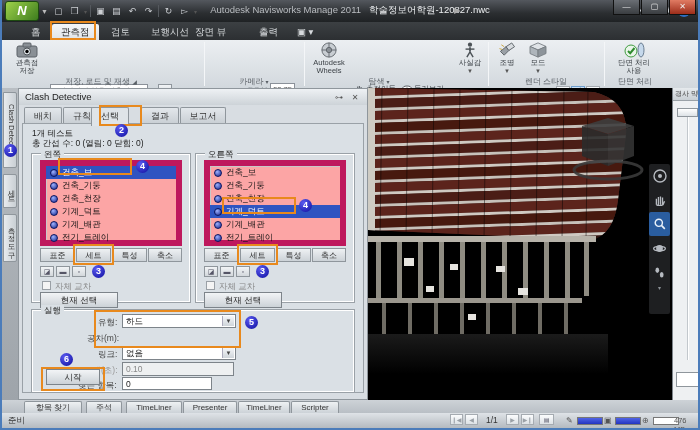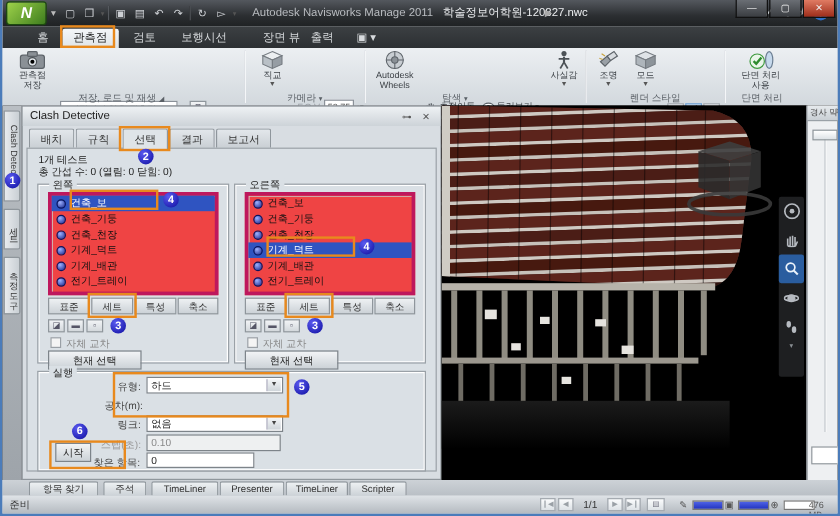--- a/index.html
+++ b/index.html
@@ -46,21 +46,21 @@
 
 #panel{left:16px;top:0;width:350px;height:312px;background:#d8dde2;border:1px solid #8f969c}
 #paneltitle{left:17px;top:1px;width:348px;height:16px;background:linear-gradient(#eef1f4,#cdd3d8);font-size:9.5px;color:#222;padding:2px 6px}
 .phico{position:absolute;top:3px;width:12px;height:11px;color:#555;font-size:8px;text-align:center;line-height:11px}
 .ptab{position:absolute;top:19px;height:17px;background:linear-gradient(#e3e7eb,#c8ced3);border:1px solid #8f969c;border-bottom:none;font-size:9px;color:#333;text-align:center;line-height:16px;border-radius:2px 2px 0 0}
 .ptab.active{background:#dfe4e8;height:19px;z-index:2}
 #pcontent{left:20px;top:35px;width:342px;height:270px;border:1px solid #9aa1a7;background:#dae0e5}
 .sumline{position:absolute;font-size:8.5px;color:#222;white-space:nowrap}
 .groupbox{position:absolute;border:1px solid #fff;outline:1px solid #9aa1a7;background:transparent}
 .gleg{position:absolute;top:-6px;left:8px;background:#dae0e5;font-size:8.5px;color:#222;padding:0 3px}
-.listbox{position:absolute;background:#ef4444;border:3px solid #be185d;box-shadow:inset 1px 1px 0 #c8c8c8}
+.listbox{position:absolute;background:#fca5a5;border:6px solid #be185d;box-shadow:inset 1px 1px 0 #c8c8c8}
 .lrow{height:13px;display:flex;align-items:center;gap:4px;padding-left:4px;font-size:8.5px;color:#111;white-space:nowrap}
 .lrow.sel{background:#2f54c1;color:#fff}
 .sph{width:8px;height:8px;border-radius:50%;background:radial-gradient(circle at 35% 30%,#9db1ff,#16268c);border:1px solid #0a1560;flex:none}
 .subtab{position:absolute;height:14px;background:linear-gradient(#eef1f3,#ccd2d7);border:1px solid #8f969c;font-size:8px;color:#333;text-align:center;line-height:13px}
 .tinybtn{position:absolute;width:14px;height:11px;border:1px solid #8f969c;background:linear-gradient(#f2f4f6,#d3d8dc);font-size:7px;color:#556;text-align:center;line-height:10px}
 .cb{position:absolute;width:9px;height:9px;background:#f4f4f4;border:1px solid #9aa0a6}
 .plabel{position:absolute;font-size:8.5px;color:#444;white-space:nowrap}
 .pfield{position:absolute;height:14px;background:#fff;border:1px solid #7d848a;font-size:8.5px;color:#222;padding:1px 3px;line-height:11px}
 .pfield.gr{background:#eef0f1;color:#888}
 .pdrop{position:absolute;top:1px;right:1px;width:12px;height:10px;background:linear-gradient(#f4f6f8,#cfd5da);border-left:1px solid #aab;font-size:6px;color:#444;text-align:center;line-height:10px}
@@ -136,21 +136,21 @@
     <div class="winbtn abs" style="right:58px">—</div>
     <div class="winbtn abs" style="right:30px">▢</div>
     <div class="winbtn abs" id="btn-close" style="right:2px">✕</div>
   </div>
 
   <div id="ribbontabs" class="abs">
     <div class="rtab" style="left:20px">홈</div>
     <div class="rtab active" style="left:50px">관측점</div>
     <div class="rtab" style="left:100px">검토</div>
     <div class="rtab" style="left:140px">보행시선</div>
-    <div class="rtab" style="left:208px">장면 뷰</div>
+    <div class="rtab" style="left:184px">장면 뷰</div>
     <div class="rtab" style="left:248px">출력</div>
     <div class="rtab" style="left:286px">▣ ▾</div>
   </div>
 
   <div id="ribbon" class="abs">
 
     <div class="bigbtn" style="left:6px">
       <svg width="22" height="16" viewBox="0 0 22 16">
           <rect x="1" y="4" width="20" height="11" rx="2" fill="#8a9096" stroke="#5c6268"></rect>
           <rect x="7" y="1" width="8" height="4" rx="1" fill="#8a9096" stroke="#5c6268"></rect>
@@ -168,29 +168,20 @@
       <span class="pbtn">◀◀</span>
       <span class="pbtn">◁</span>
       <span class="pbtn">■</span>
       <span class="pbtn">▷</span>
       <span class="pbtn">▶▶</span>
       <span class="pbtn">▶❙</span>
     </div>
     <div class="rgrouplabel" style="left:4px;width:190px"><span>저장, 로드 및 재생</span> <span style="font-size:6px">◢</span></div>
     <div class="rsep" style="left:202px"></div>
 
-    <div class="bigbtn" style="left:206px">
-      <svg width="20" height="18" viewBox="0 0 20 18">
-          <polygon points="10,1 19,5 10,9 1,5" fill="#eceff1" stroke="#767c82"></polygon>
-          <polygon points="1,5 10,9 10,17 1,13" fill="#b9c0c6" stroke="#767c82"></polygon>
-          <polygon points="19,5 10,9 10,17 19,13" fill="#969da4" stroke="#767c82"></polygon>
-        </svg>
-      <span>직교</span>
-        <span class="dd">▼</span>
-    </div>
     <div class="smallrow" style="left:246px;top:43px;color:#9aa0a6">
       <span>F.O.V.</span>
       <span class="fovbox">53.75</span>
       <span class="dd">▴▾</span>
     </div>
     <div class="smallrow" style="left:246px;top:56px">
       <svg width="10" height="8" viewBox="0 0 10 8">
           <rect x="0" y="2" width="10" height="6" rx="1" fill="#8a9096"></rect>
           <circle cx="5" cy="5" r="2" fill="#e5e9ec"></circle>
         </svg>
@@ -327,21 +318,21 @@
     </div>
 
     <div id="panel" class="abs"></div>
     <div id="paneltitle" class="abs">
       <span>Clash Detective</span>
       <span class="phico" style="right:22px">⊶</span>
       <span class="phico" style="right:6px">✕</span>
     </div>
     <div class="ptab" style="left:22px;width:38px">배치</div>
     <div class="ptab" style="left:61px;width:38px">규칙</div>
-    <div class="ptab active" style="left:100px;width:38px">선택</div>
+    <div class="ptab active" style="left:89px;width:38px">선택</div>
     <div class="ptab" style="left:139px;width:38px">결과</div>
     <div class="ptab" style="left:178px;width:46px">보고서</div>
     <div id="pcontent" class="abs"></div>
     <div class="sumline abs" style="left:30px;top:40px">1개 테스트</div>
     <div class="sumline abs" style="left:30px;top:50px">총 간섭 수: 0 (열림: 0 닫힘: 0)</div>
 
     <div class="groupbox" style="left:30px;top:66px;width:158px;height:148px">
       <div class="gleg">왼쪽</div>
     </div>
     <div class="listbox" style="left:38px;top:72px;width:142px;height:86px">
@@ -430,21 +421,21 @@
     </div>
     <div class="plabel" style="left:85px;top:245px">공차(m):</div>
     <div class="plabel" style="left:96px;top:261px">링크:</div>
     <div class="pfield" style="left:120px;top:258px;width:114px">
       <span>없음</span><span class="pdrop">▼</span>
     </div>
     <div class="plabel" style="left:82px;top:277px;color:#999">스텝(초):</div>
     <div class="pfield gr" style="left:120px;top:274px;width:112px">0.10</div>
     <div class="plabel" style="left:76px;top:292px">찾은 항목:</div>
     <div class="pfield" style="left:120px;top:289px;width:90px;height:13px">0</div>
-    <div class="pbtn2" style="left:44px;top:281px;width:30px;line-height:15px">시작</div>
+    <div class="pbtn2" style="left:44px;top:281px;width:54px;line-height:15px">시작</div>
 
     <div id="viewport" class="abs">
       <svg width="304" height="312" viewBox="0 0 304 312">
         <rect width="304" height="312" fill="#000"></rect>
         <defs>
           <clipPath id="bld">
               <path d="M0 0 L226 4 Q260 12 258 46 L250 112 Q246 146 224 152 L0 142 Z"></path>
             </clipPath>
           <linearGradient id="fade" x1="0" y1="0" x2="0" y2="1">
               <stop offset="0" stop-color="#1b1b1b"></stop>

